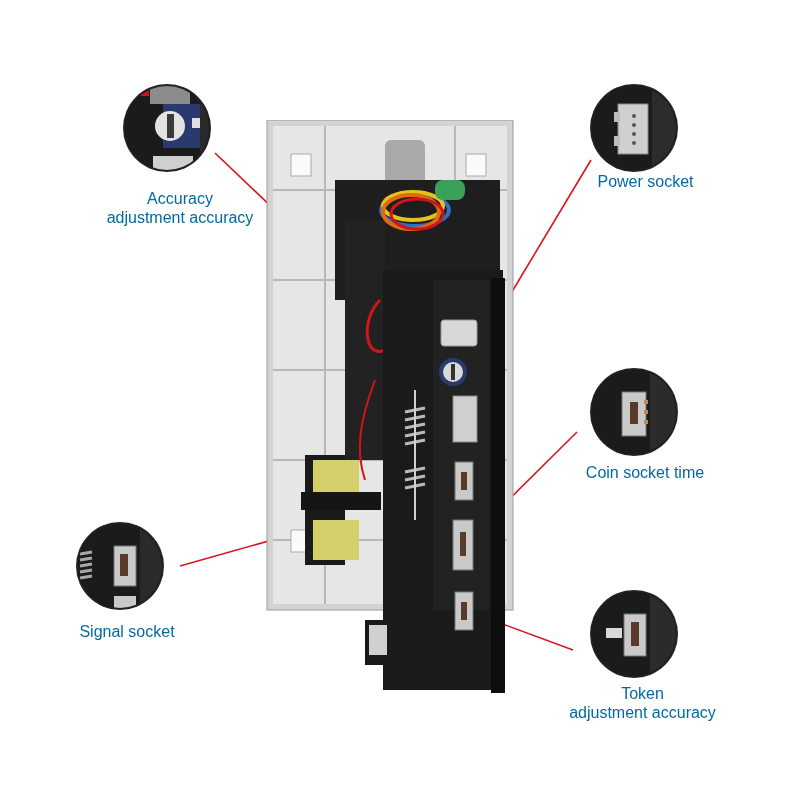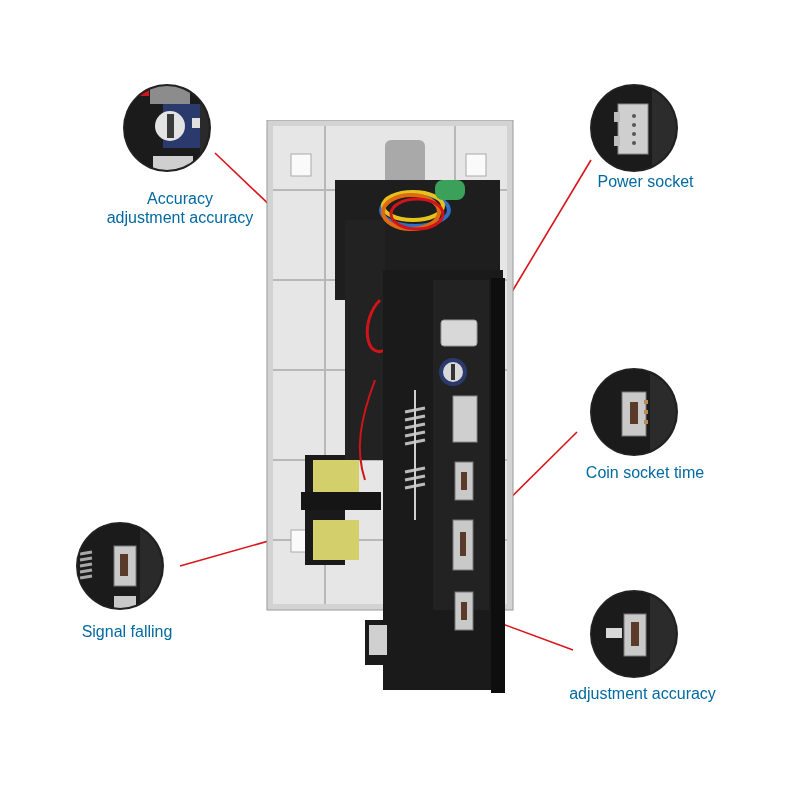--- a/index.html
+++ b/index.html
@@ -147,27 +147,28 @@
         <line x1="2" y1="48" x2="14" y2="46"></line>
         <line x1="2" y1="54" x2="14" y2="52"></line>
       </g>
     <rect x="62" y="0" width="22" height="84" fill="#2a2a2a"></rect>
     <rect x="36" y="22" width="22" height="40" fill="#c9c9c9" stroke="#777"></rect>
     <rect x="42" y="30" width="8" height="22" fill="#5a3b2a"></rect>
     <rect x="36" y="72" width="22" height="12" fill="#c9c9c9"></rect>
   </svg>
 </div>
 <div class="label" style="left:68px;top:622px;width:118px">
-  <div>Signal falling</div>
+  <div>Signal socket</div>
 </div>
 
 <div class="inset" style="left:592px;top:592px">
   <svg width="84" height="84">
     <rect x="0" y="0" width="84" height="84" fill="#1b1b1b"></rect>
     <rect x="58" y="0" width="26" height="84" fill="#2b2b2b"></rect>
     <rect x="14" y="36" width="16" height="10" fill="#d9d9d9"></rect>
     <rect x="32" y="22" width="22" height="42" fill="#c9c9c9" stroke="#777"></rect>
     <rect x="39" y="30" width="8" height="24" fill="#5a3b2a"></rect>
   </svg>
 </div>
 <div class="label" style="left:550px;top:684px;width:185px">
+  <div>Token</div>
   <div>adjustment accuracy</div>
 </div>
 
 </body></html>

